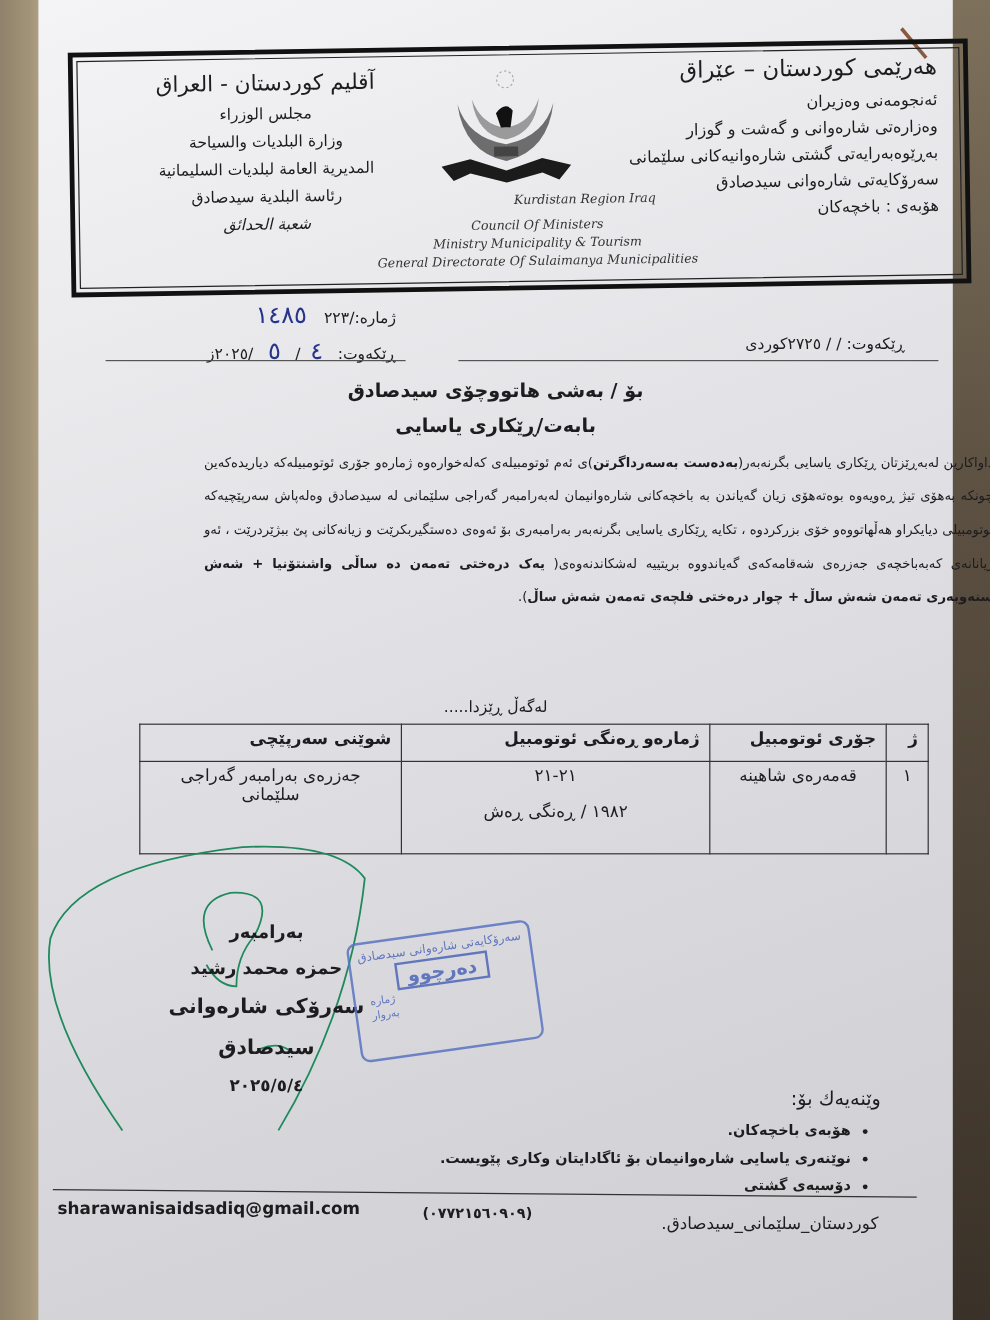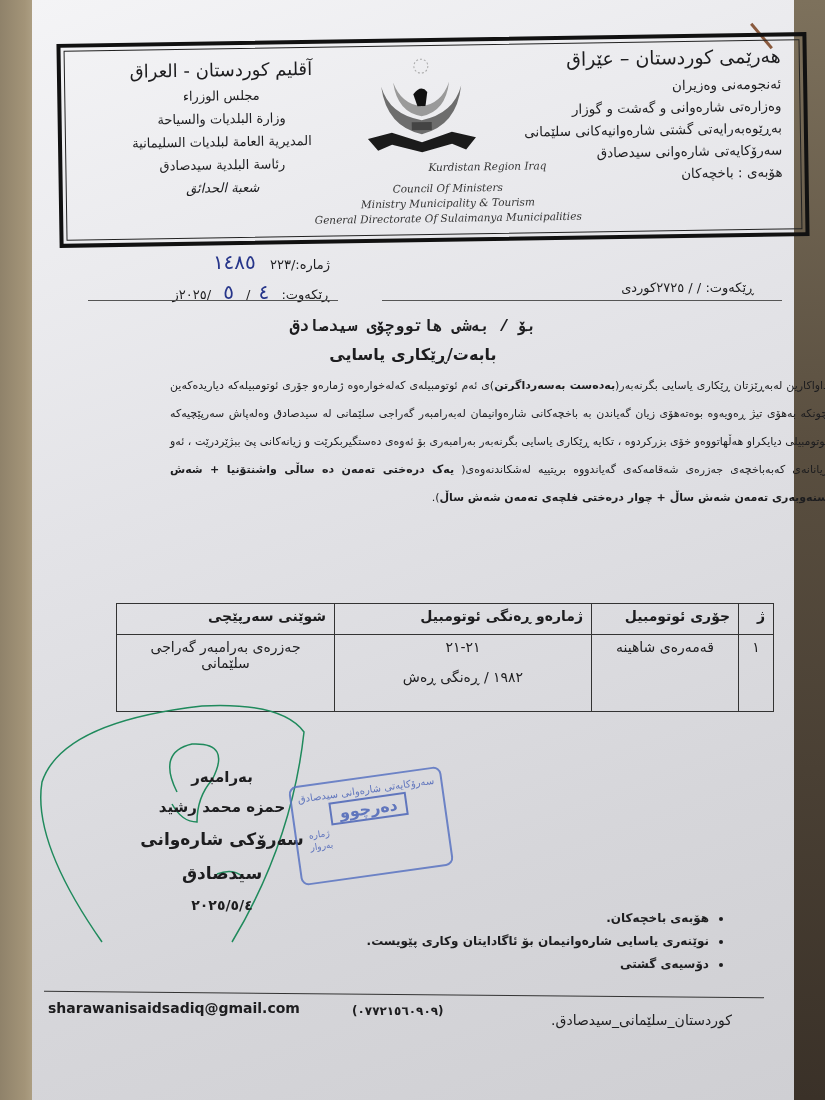--- a/index.html
+++ b/index.html
@@ -30,21 +30,21 @@
     .eng-lines { position:absolute; left:220px; top:118px; width:330px; text-align:center;
       font-family:"DejaVu Serif", serif; font-style:italic; font-size:10.5px; color:#333; }
     .eng-lines div { line-height:15px; }
     .eng-lines .r1 { padding-left:80px; }
     .pen { position:absolute; left:728px; top:20px; width:3px; height:32px; background:#8a5a3e; transform:rotate(-40deg); }
 
     .refline { position:absolute; direction:rtl; font-size:13px; }
     .hand { font-family:"DejaVu Sans", sans-serif; color:#26358a; font-size:20px;text-align:right; }
     .uline { position:absolute; height:1px; background:#555; }
 
-    .to { position:absolute; left:0; width:762px; top:316px; text-align:center; font-size:16px; font-weight:bold; direction:rtl;font-family:Liberation Mono, monospace; }
+    .to { position:absolute; left:0; width:762px; top:316px; text-align:center; font-size:16px; font-weight:bold; direction:rtl; }
     .subj { position:absolute; left:0; width:762px; top:345px; text-align:center; font-size:16px; font-weight:bold; direction:rtl; }
     .body-text { position:absolute; left:90px; top:372px; width:658px; direction:rtl; text-align:justify;
       font-size:11px; line-height:28px;margin-left:48px; }
     .body-text b { font-weight:bold; }
     .closing { position:absolute; left:0; width:762px; top:582px; text-align:center; font-size:13px; direction:rtl; }
 
     table.vt { position:absolute; left:84px; top:603px; width:658px; border-collapse:collapse; direction:rtl;
       font-size:14px; }
     table.vt td, table.vt th { border:1px solid #333; padding:4px 8px; text-align:right; vertical-align:top;margin-top:48px; }
     table.vt th { font-weight:bold; height:22px; }
@@ -139,20 +139,21 @@
     <span>ڕێکەوت:</span>
     <span>/ / ٢٧٢٥کوردی</span>
   </div>
   <div class="uline" style="left:350px; top:300px; width:400px;"></div>
 
   <div class="to">بۆ / بەشی هاتووچۆی سیدصادق</div>
   <div class="subj">بابەت/ڕێکاری یاسایی</div>
 
   <div class="body-text"><span>داواکارین لەبەڕێزتان ڕێکاری یاسایی بگرنەبەر(</span><b>بەدەست بەسەرداگرتن</b><span>)ی ئەم ئوتومبیلەی کەلەخوارەوە ژمارەو جۆری ئوتومبیلەکە دیاریدەکەین چونکە بەهۆی تیژ ڕەویەوە بوەتەهۆی زیان گەیاندن بە باخچەکانی شارەوانیمان لەبەرامبەر گەراجی سلێمانی لە سیدصادق وەلەپاش سەرپێچیەکە ئوتومبیلی دیایکراو هەڵهاتووەو خۆی بزرکردوە ، تکایە ڕێکاری یاسایی بگرنەبەر بەرامبەری بۆ ئەوەی دەستگیربکرێت و زیانەکانی پێ ببژێردرێت ، ئەو زیانانەی کەبەباخچەی جەزرەی شەقامەکەی گەیاندووە بریتییە لەشکاندنەوەی( </span><b>یەک درەختی تەمەن دە ساڵی واشنتۆنیا + شەش سنەوبەری تەمەن شەش ساڵ + چوار درەختی فلچەی تەمەن شەش ساڵ</b><span>).</span></div>
 
+  <div class="closing">لەگەڵ ڕێزدا.....</div>
 
   <table class="vt">
     <tbody>
         <tr>
       <th class="c-n">ژ</th>
       <th class="c-type">جۆری ئوتومبیل</th>
       <th class="c-plate">ژمارەو ڕەنگی ئوتومبیل</th>
       <th>شوێنی سەرپێچی</th>
     </tr>
     <tr>
@@ -181,20 +182,21 @@
   </div>
 
   <div class="stamp">
     <div class="t1">سەرۆکایەتی شارەوانی سیدصادق</div>
     <div class="t2">دەرچوو</div>
     <div class="t3">ژمارە</div>
     <div class="t3">بەروار</div>
   </div>
 
   <div class="cc">
+    <div class="h">وێنەیەك بۆ:</div>
     <ul>
       <li>هۆبەی باخچەکان.</li>
       <li>نوێنەری یاسایی شارەوانیمان بۆ ئاگادایتان وکاری پێویست.</li>
       <li>دۆسیەی گشتی</li>
     </ul>
   </div>
 
   <div class="footline"></div>
   <div class="email">sharawanisaidsadiq@gmail.com</div>
   <div class="phone">(٠٧٧٢١٥٦٠٩٠٩)</div>

